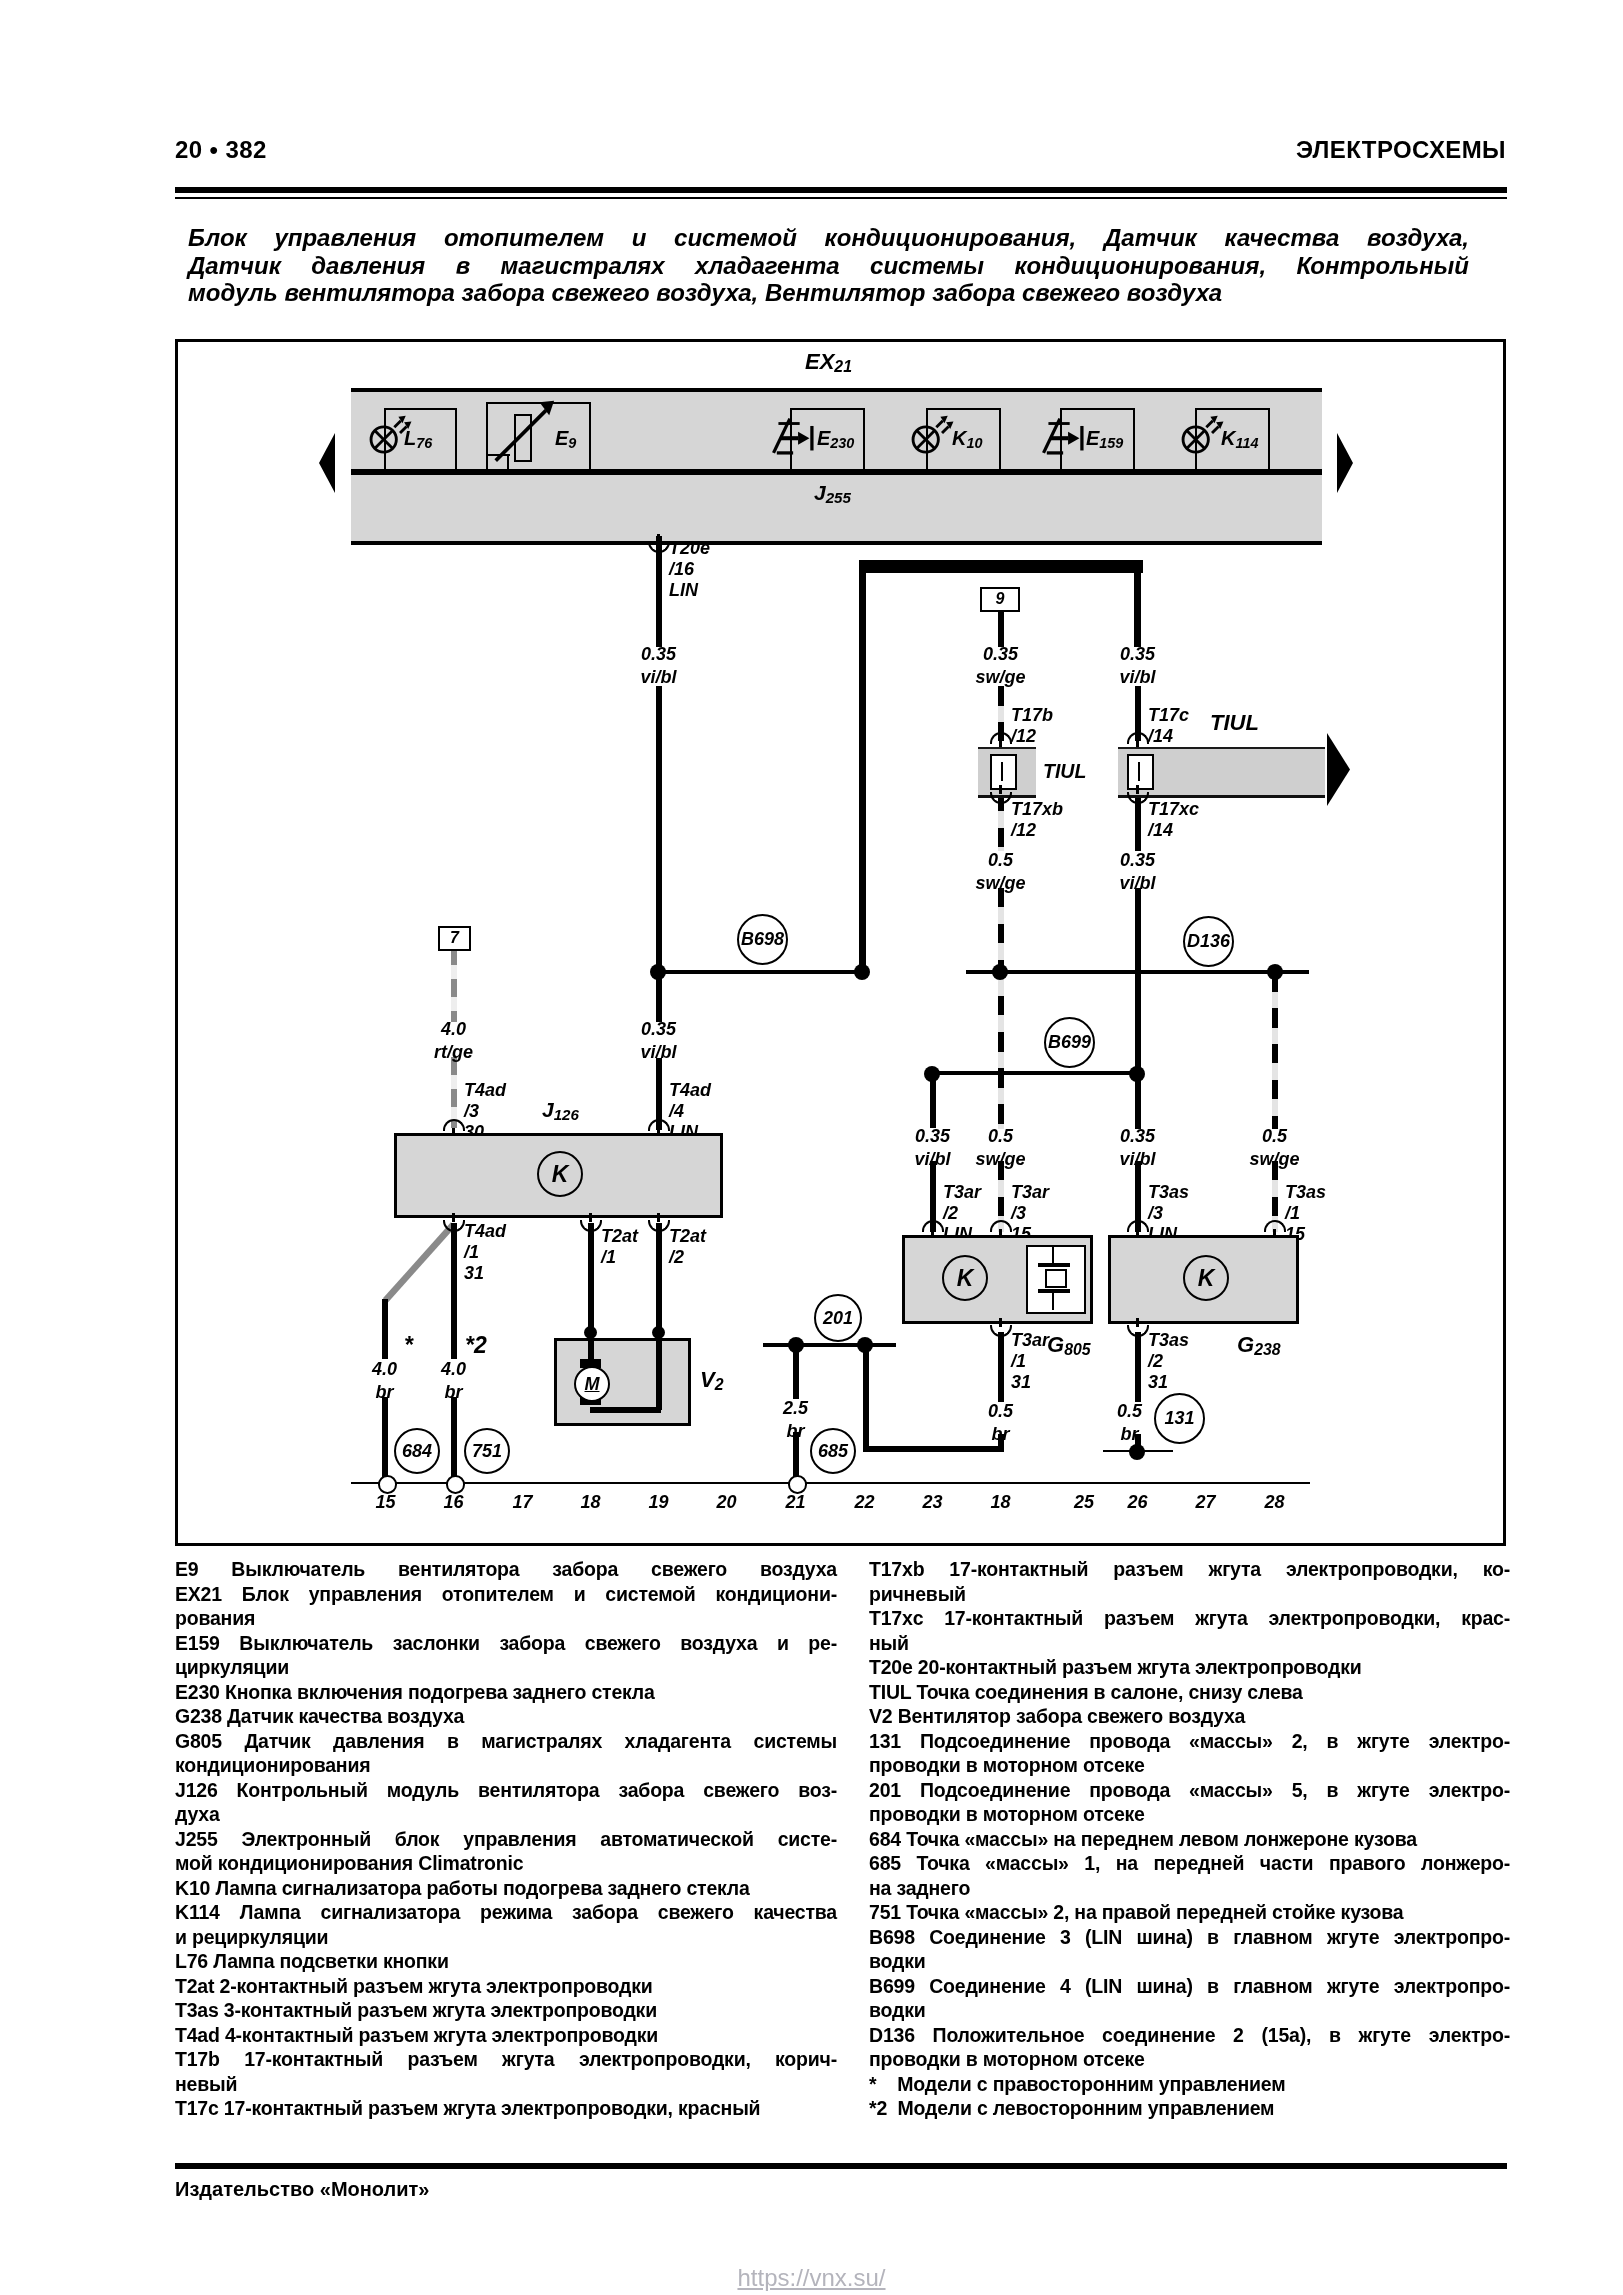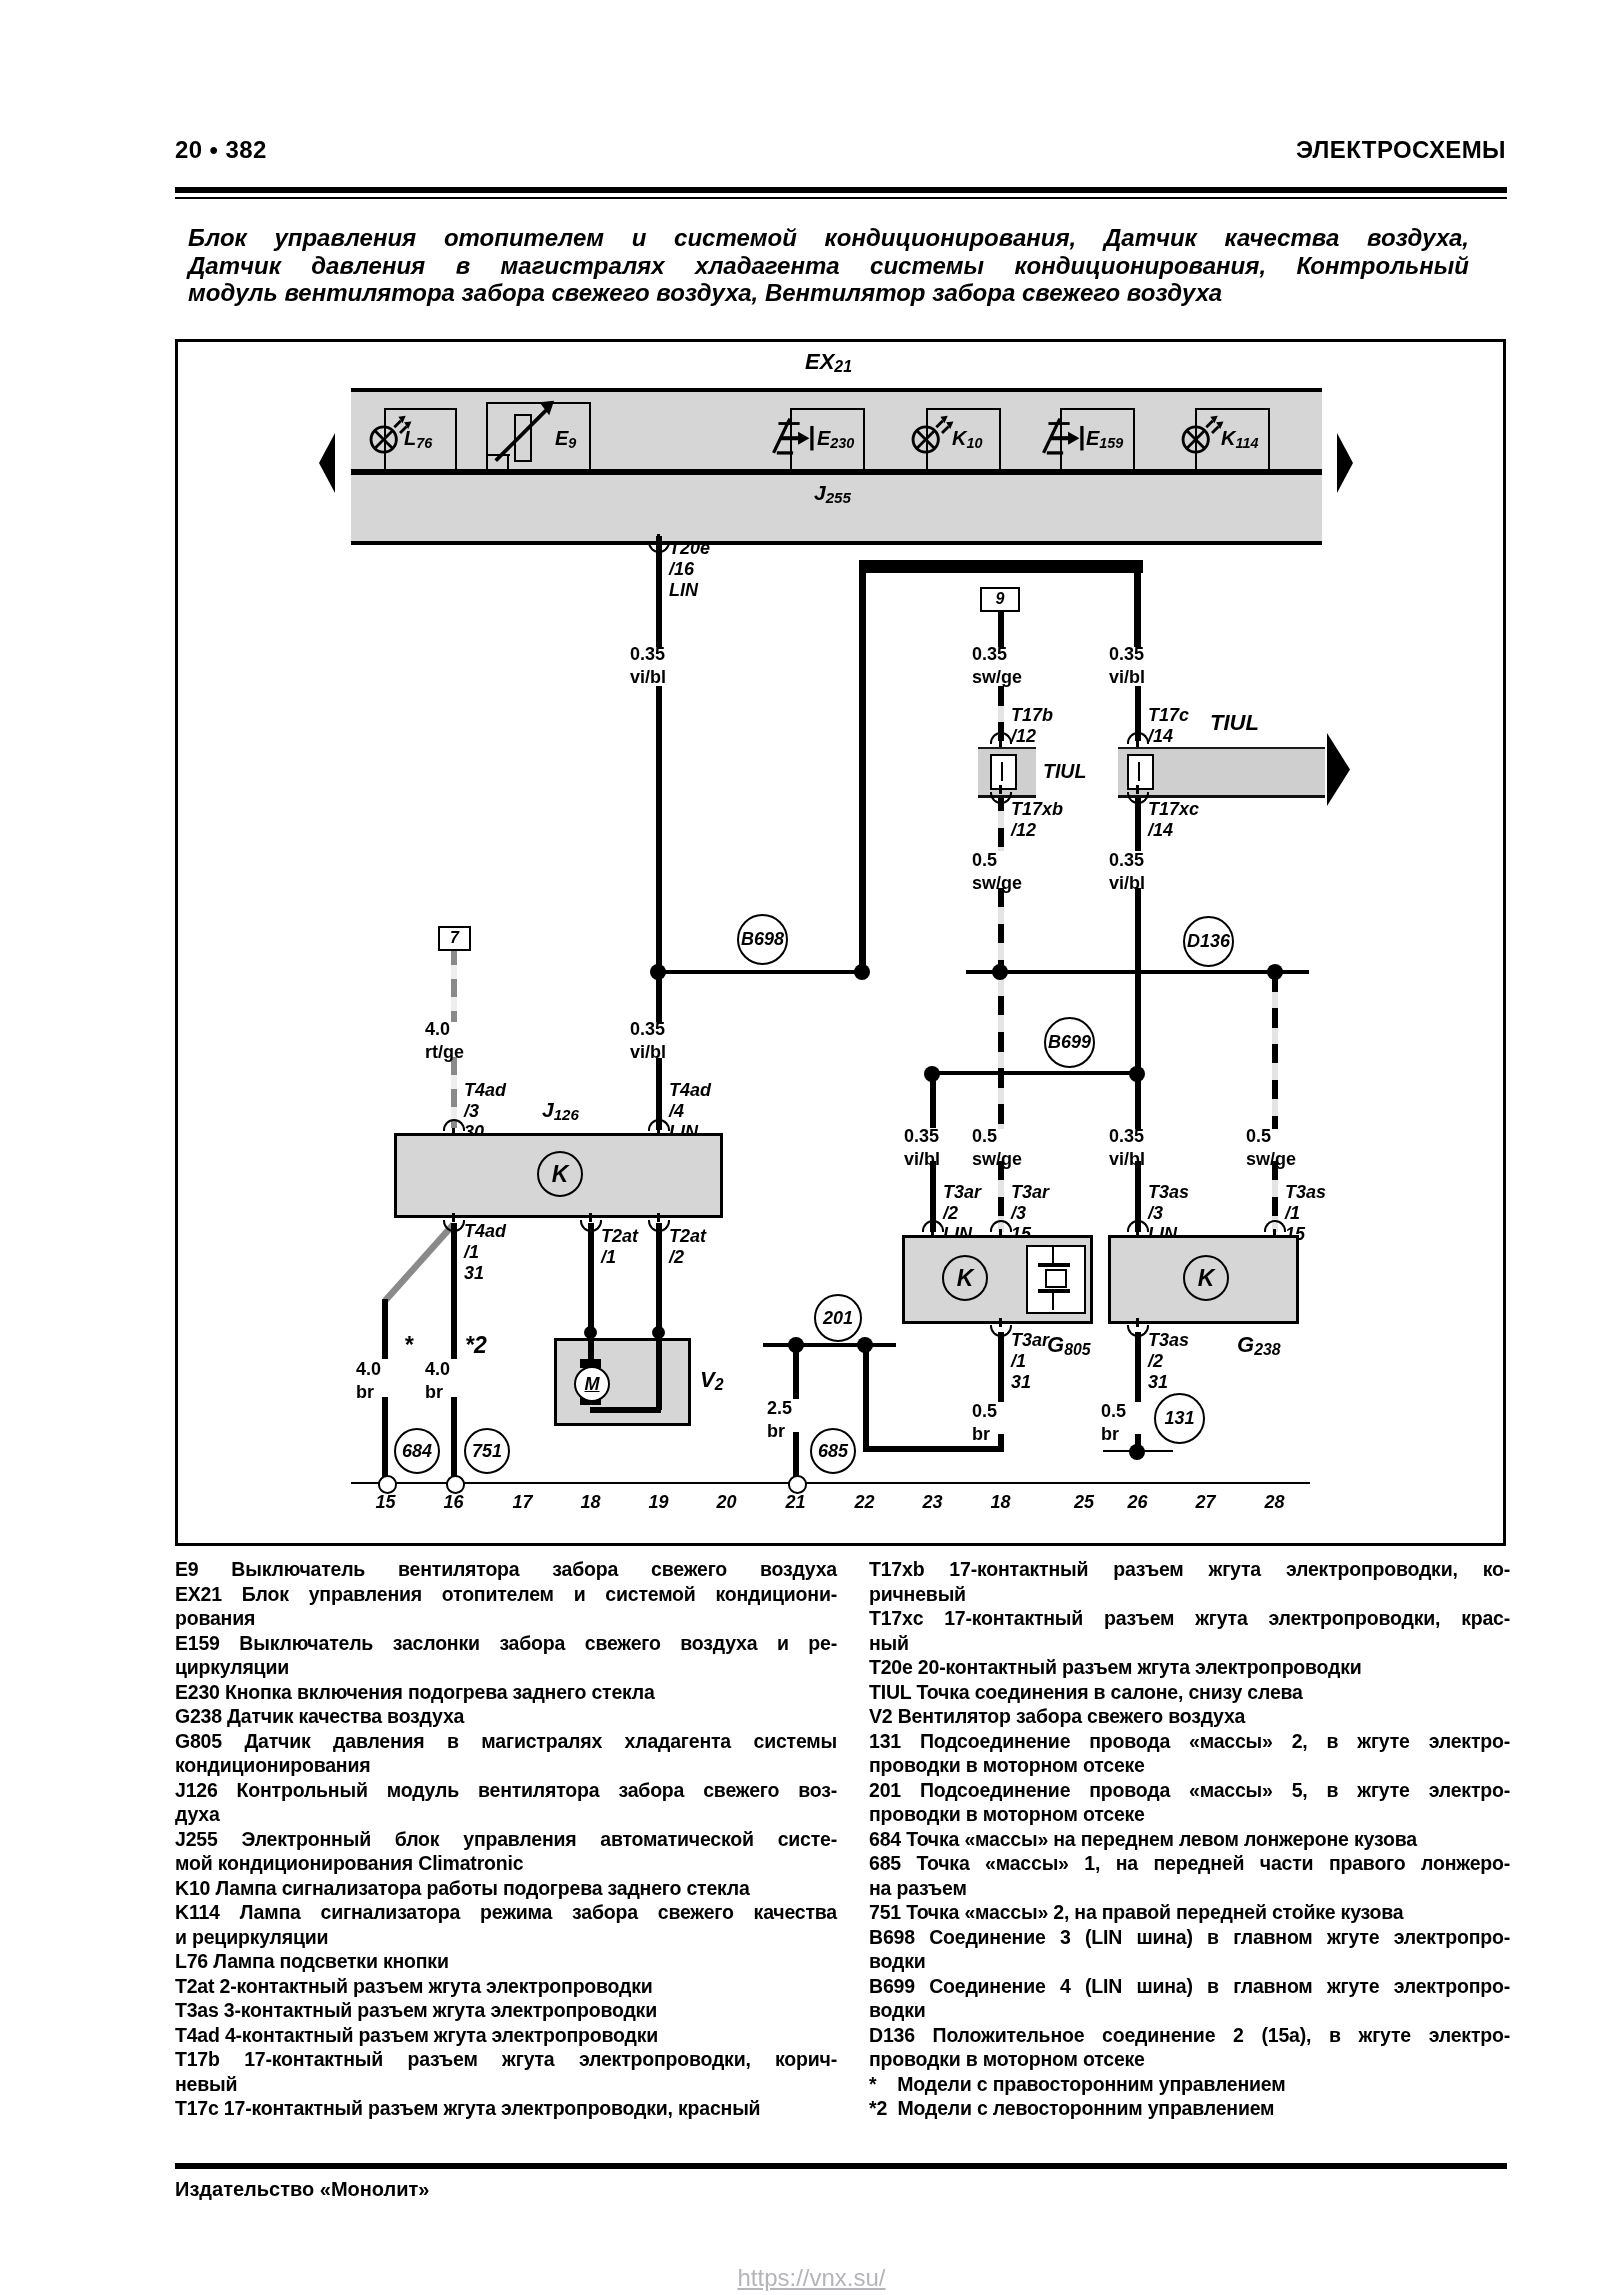--- a/index.html
+++ b/index.html
@@ -25,21 +25,21 @@
   .sdot{position:absolute;width:13px;height:13px;border-radius:50%;background:#000}
   .odot{position:absolute;width:14.6px;height:14.6px;border-radius:50%;background:#fff;border:2.4px solid #000}
   .bub{position:absolute;border:2.4px solid #000;border-radius:50%;background:#fff;display:flex;
        align-items:center;justify-content:center;font-weight:bold;font-style:italic;font-size:18px}
   .graybox{position:absolute;background:#d6d6d6;border:3.2px solid #000}
   .combox{position:absolute;border:2.4px solid #000}
   .kcirc{position:absolute;width:42px;height:42px;border:2.4px solid #000;border-radius:50%;
          display:flex;align-items:center;justify-content:center;font-weight:bold;font-style:italic;font-size:23px}
   .lbl{position:absolute;font-weight:bold;font-style:italic;white-space:nowrap}
   .stack{position:absolute;font-weight:bold;font-style:italic;font-size:18px;line-height:21px;white-space:pre-line}
-  .wl{position:absolute;width:57px;text-align:left;font-weight:bold;
+  .wl{position:absolute;width:57px;text-align:center;font-weight:bold;font-style:italic;
       font-size:18px;line-height:23px}
   .sub{font-size:.72em;vertical-align:-.22em}
   .hook{position:absolute;width:18px;height:9.7px;border:2.4px solid #000;background:transparent}
   .hk-u{border-top:none;border-radius:0 0 11.4px 11.4px}
   .hk-d{border-bottom:none;border-radius:11.4px 11.4px 0 0}
   .hook i{position:absolute;left:7.3px;width:2.4px;height:9.7px;background:#000}
   .hk-u i{top:-7.3px}.hk-d i{bottom:-7.3px}
   .arrL{position:absolute;background:#000;clip-path:polygon(100% 0,100% 100%,0 50%)}
   .arrR{position:absolute;background:#000;clip-path:polygon(0 0,100% 50%,0 100%)}
   .band{position:absolute;background:#cfcfcf;border-top:2.4px solid #1a1a1a;border-bottom:3.2px solid #111}
@@ -472,21 +472,21 @@
     <div>ный</div>
     <div>T20e 20-контактный разъем жгута электропроводки</div>
     <div>TIUL Точка соединения в салоне, снизу слева</div>
     <div>V2 Вентилятор забора свежего воздуха</div>
     <div class="jl">131 Подсоединение провода «массы» 2, в жгуте электро-</div>
     <div>проводки в моторном отсеке</div>
     <div class="jl">201 Подсоединение провода «массы» 5, в жгуте электро-</div>
     <div>проводки в моторном отсеке</div>
     <div>684 Точка «массы» на переднем левом лонжероне кузова</div>
     <div class="jl">685 Точка «массы» 1, на передней части правого лонжеро-</div>
-    <div>на разъем</div>
+    <div>на заднего</div>
     <div>751 Точка «массы» 2, на правой передней стойке кузова</div>
     <div class="jl">B698 Соединение 3 (LIN шина) в главном жгуте электропро-</div>
     <div>водки</div>
     <div class="jl">B699 Соединение 4 (LIN шина) в главном жгуте электропро-</div>
     <div>водки</div>
     <div class="jl">D136 Положительное соединение 2 (15а), в жгуте электро-</div>
     <div>проводки в моторном отсеке</div>
     <div></div>
     <div>*    Модели с правосторонним управлением</div>
     <div>*2  Модели с левосторонним управлением</div>

